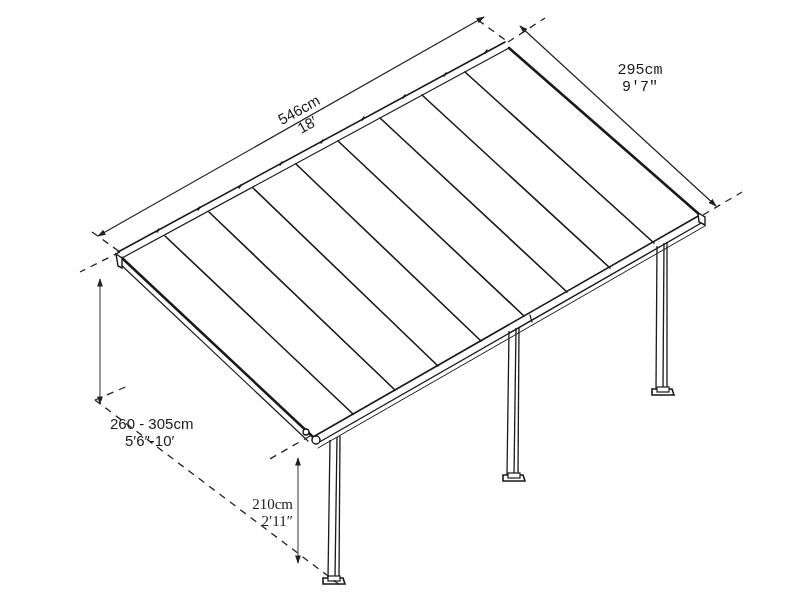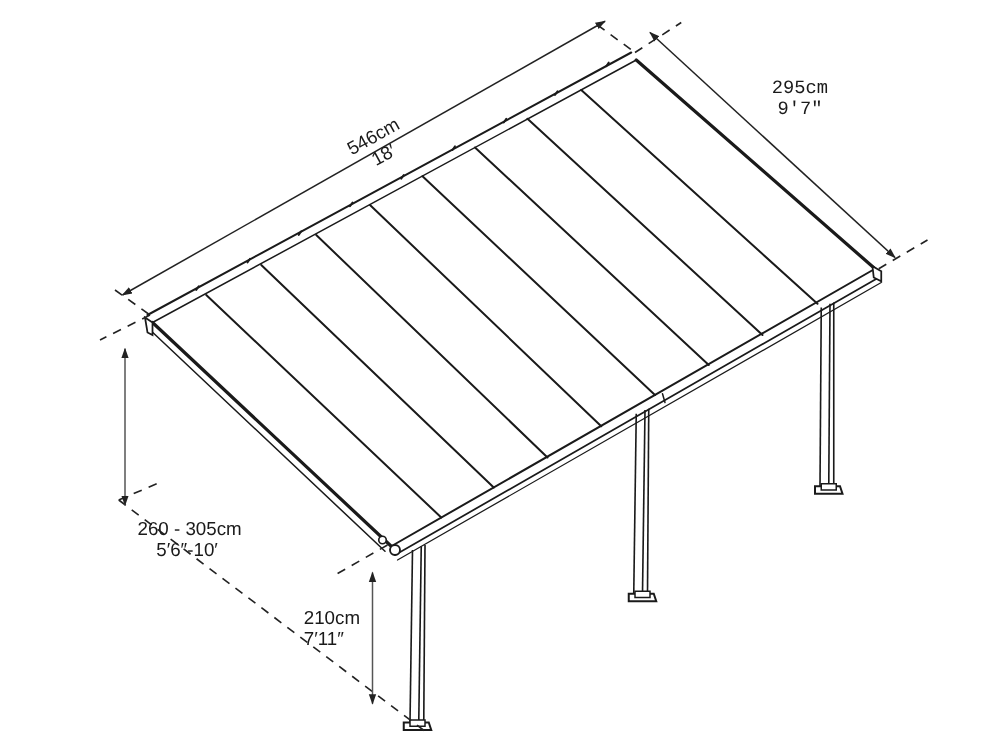--- a/index.html
+++ b/index.html
@@ -131,16 +131,16 @@
 <div class="label" style="left:600px; top:62px; width:80px;font-family:Liberation Mono, monospace;">
   <span>295cm</span>
   <span>9′7″</span>
 </div>
 
 <div class="label" style="left:110px; top:387px; width:104px; text-align:left;margin-top:28px;">
   <span>260 - 305cm</span>
   <span style="padding-left:15px;">5′6″-10′</span>
 </div>
 
-<div class="label" style="left:243px; top:486px; width:50px; text-align:left;">
+<div class="label" style="left:243px; top:496px; width:50px; text-align:right;font-family:Liberation Serif, serif;">
   <span>210cm</span>
-  <span>7′11″</span>
+  <span>2′11″</span>
 </div>
 
 </body></html>

